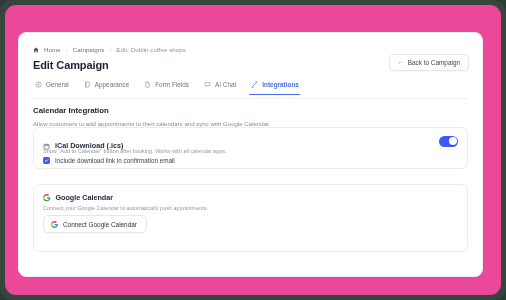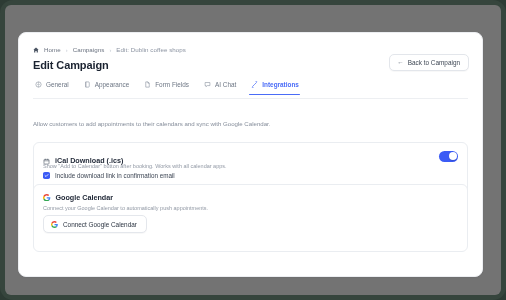--- a/index.html
+++ b/index.html
@@ -23,22 +23,22 @@
     background: #36453d;
     border-radius: 13px;
     overflow: hidden;
   }
   #app-surface {
     position: absolute;
     left: 5px;
     top: 5px;
     width: 496px;
     height: 290px;
-    background: #737373;
-    border-radius: 6px;
+    background: #ec4899;
+    border-radius: 11px;
     overflow: hidden;
   }
 
   
   #main-panel {
     position: absolute;
     left: 13px;
     top: 27px;
     width: 465px;
     background: #ffffff;
@@ -182,22 +182,22 @@
   .int-card {
     position: absolute;
     left: 14px;
     right: 14px;
     background: #ffffff;
     border: 1px solid #eaedf1;
     border-radius: 6px;
     box-sizing: border-box;
   }
   #card-ical {
-    top: 109px;
-    height: 58px;
+    top: 94px;
+    height: 42px;
   }
   #card-google {
     top: 151px;
     height: 68px;
   }
   .card-title-row {
     position: absolute;
     left: 9px;
     top: 8px;
     display: flex;
@@ -361,20 +361,21 @@
               <path d="M6.5 9.5 3.6 12.4a2 2 0 1 0 2.8 2.8"></path>
               <path d="M9.5 6.5l2.9-2.9a2 2 0 1 0-2.8-2.8"></path>
               <path d="M5.5 10.5l5-5"></path>
             </svg>
           </span>
           <span>Integrations</span>
         </div>
 
       </div>
 
+      <div id="section-heading">Calendar Integration</div>
       <div id="section-desc">Allow customers to add appointments to their calendars and sync with Google Calendar.</div>
 
       <div class="int-card" id="card-ical">
         <div class="card-title-row">
           <span>
             <svg width="7" height="7" viewBox="0 0 16 16" fill="none" stroke="#515a68" stroke-width="1.4">
               <rect x="2.2" y="3.2" width="11.6" height="10.6" rx="1.6"></rect>
               <path d="M2.2 6.4h11.6M5.4 1.8v2.6M10.6 1.8v2.6"></path>
             </svg>
           </span>

